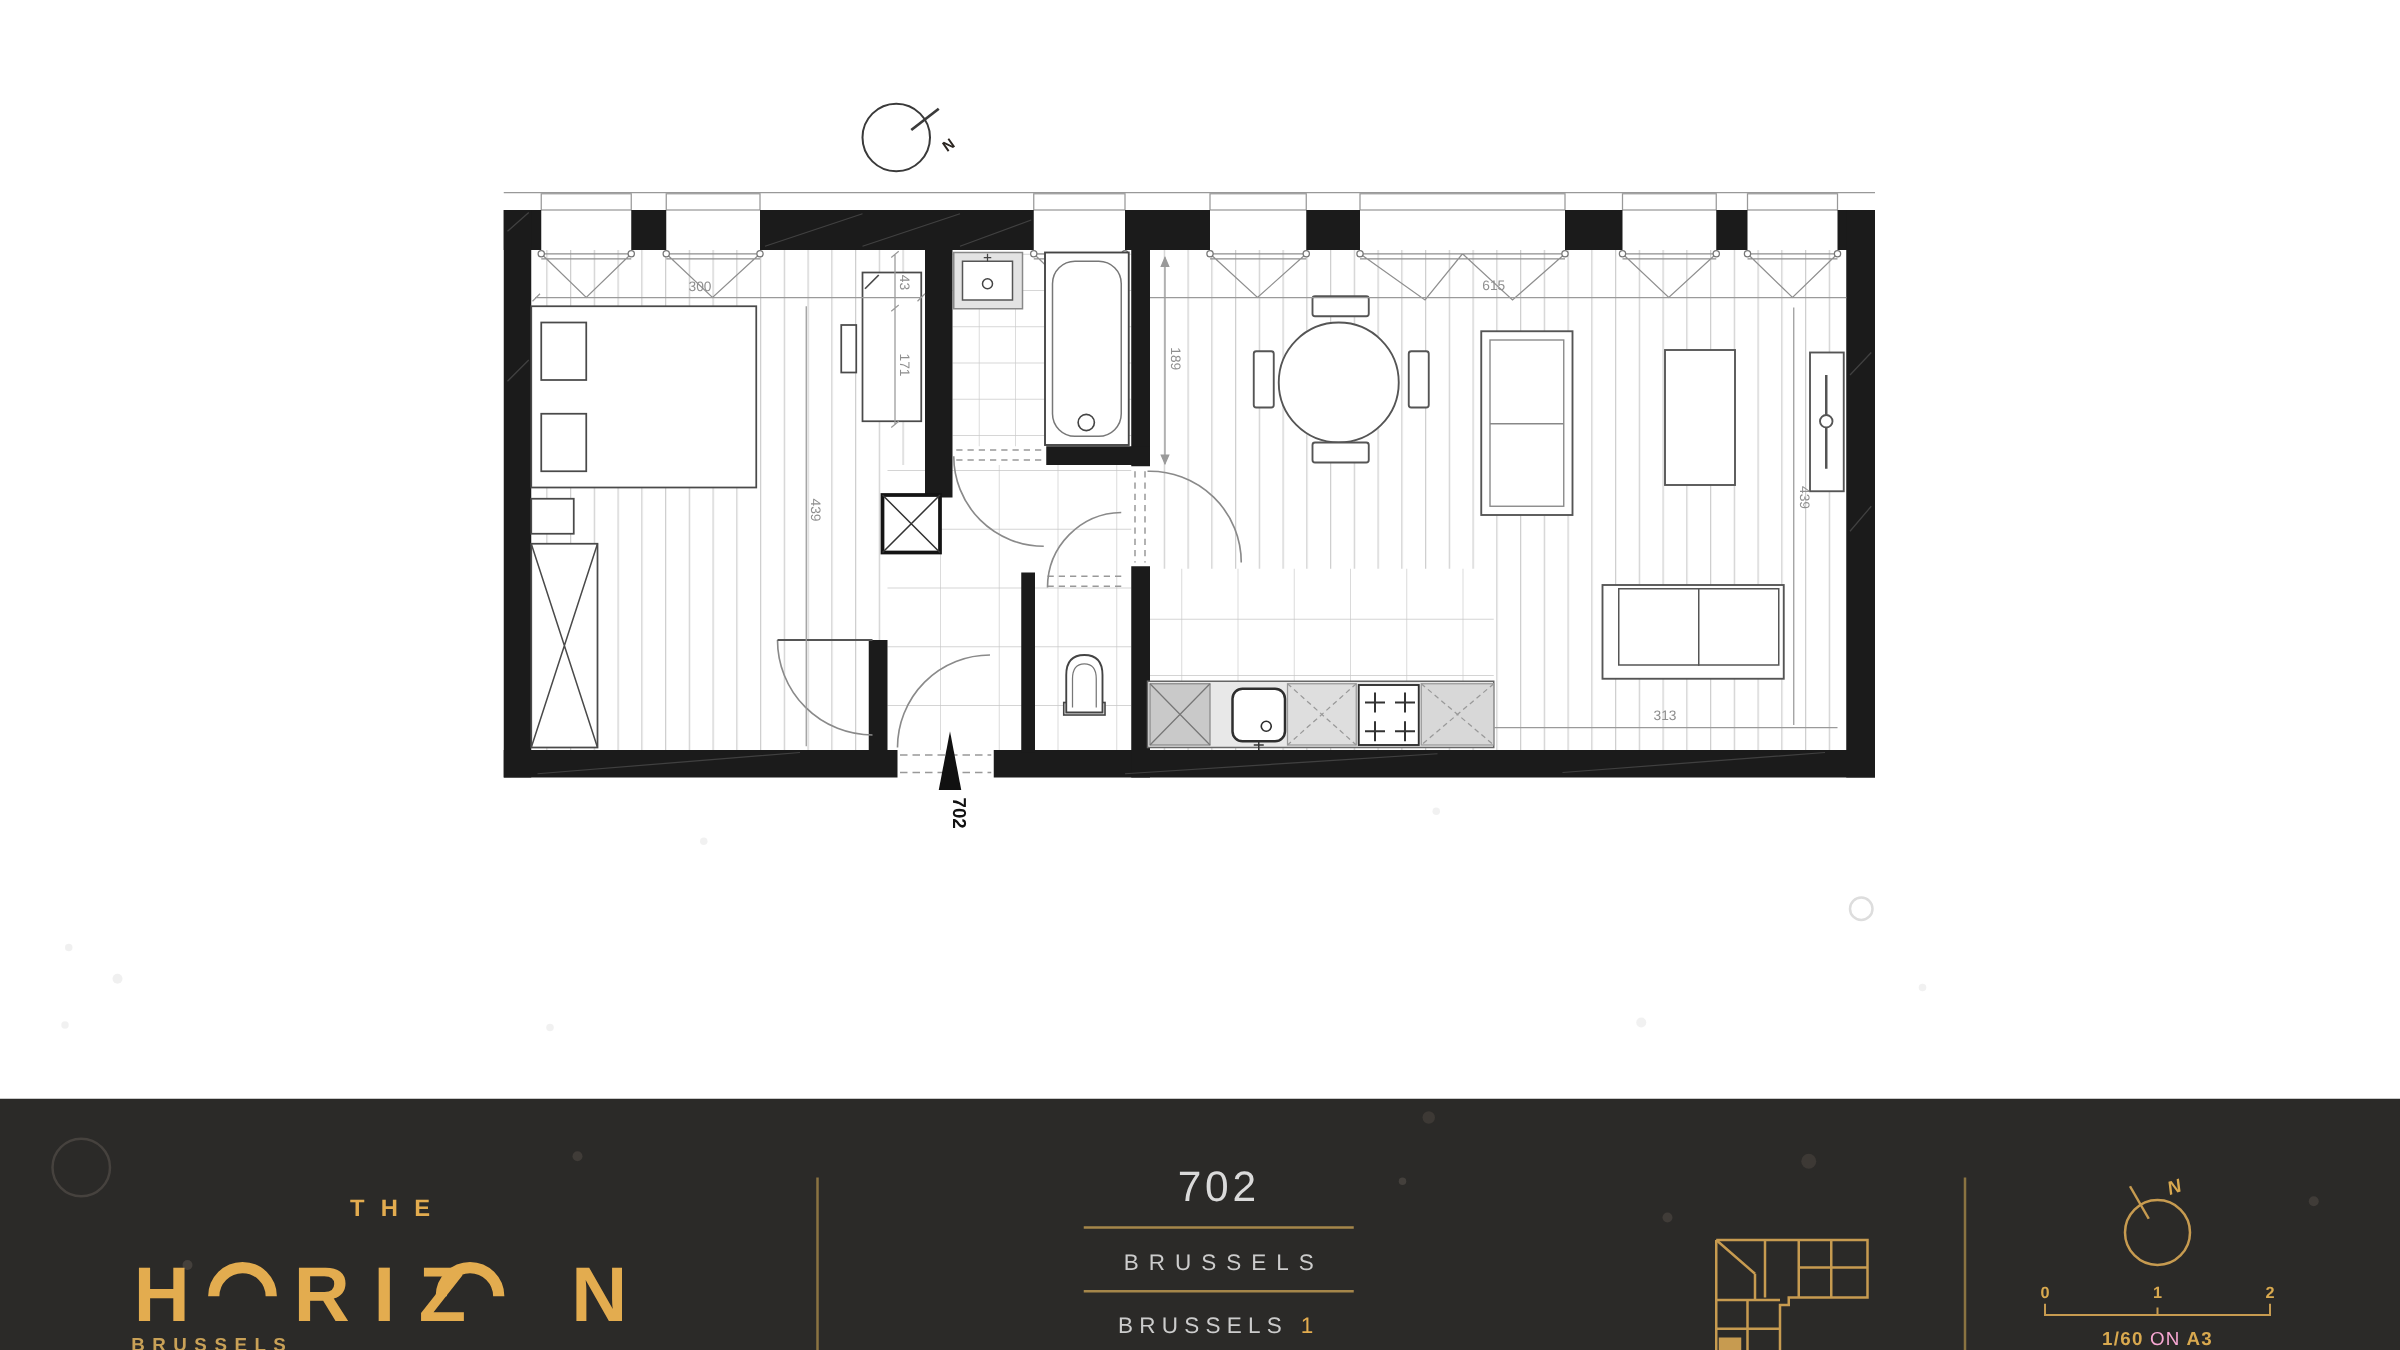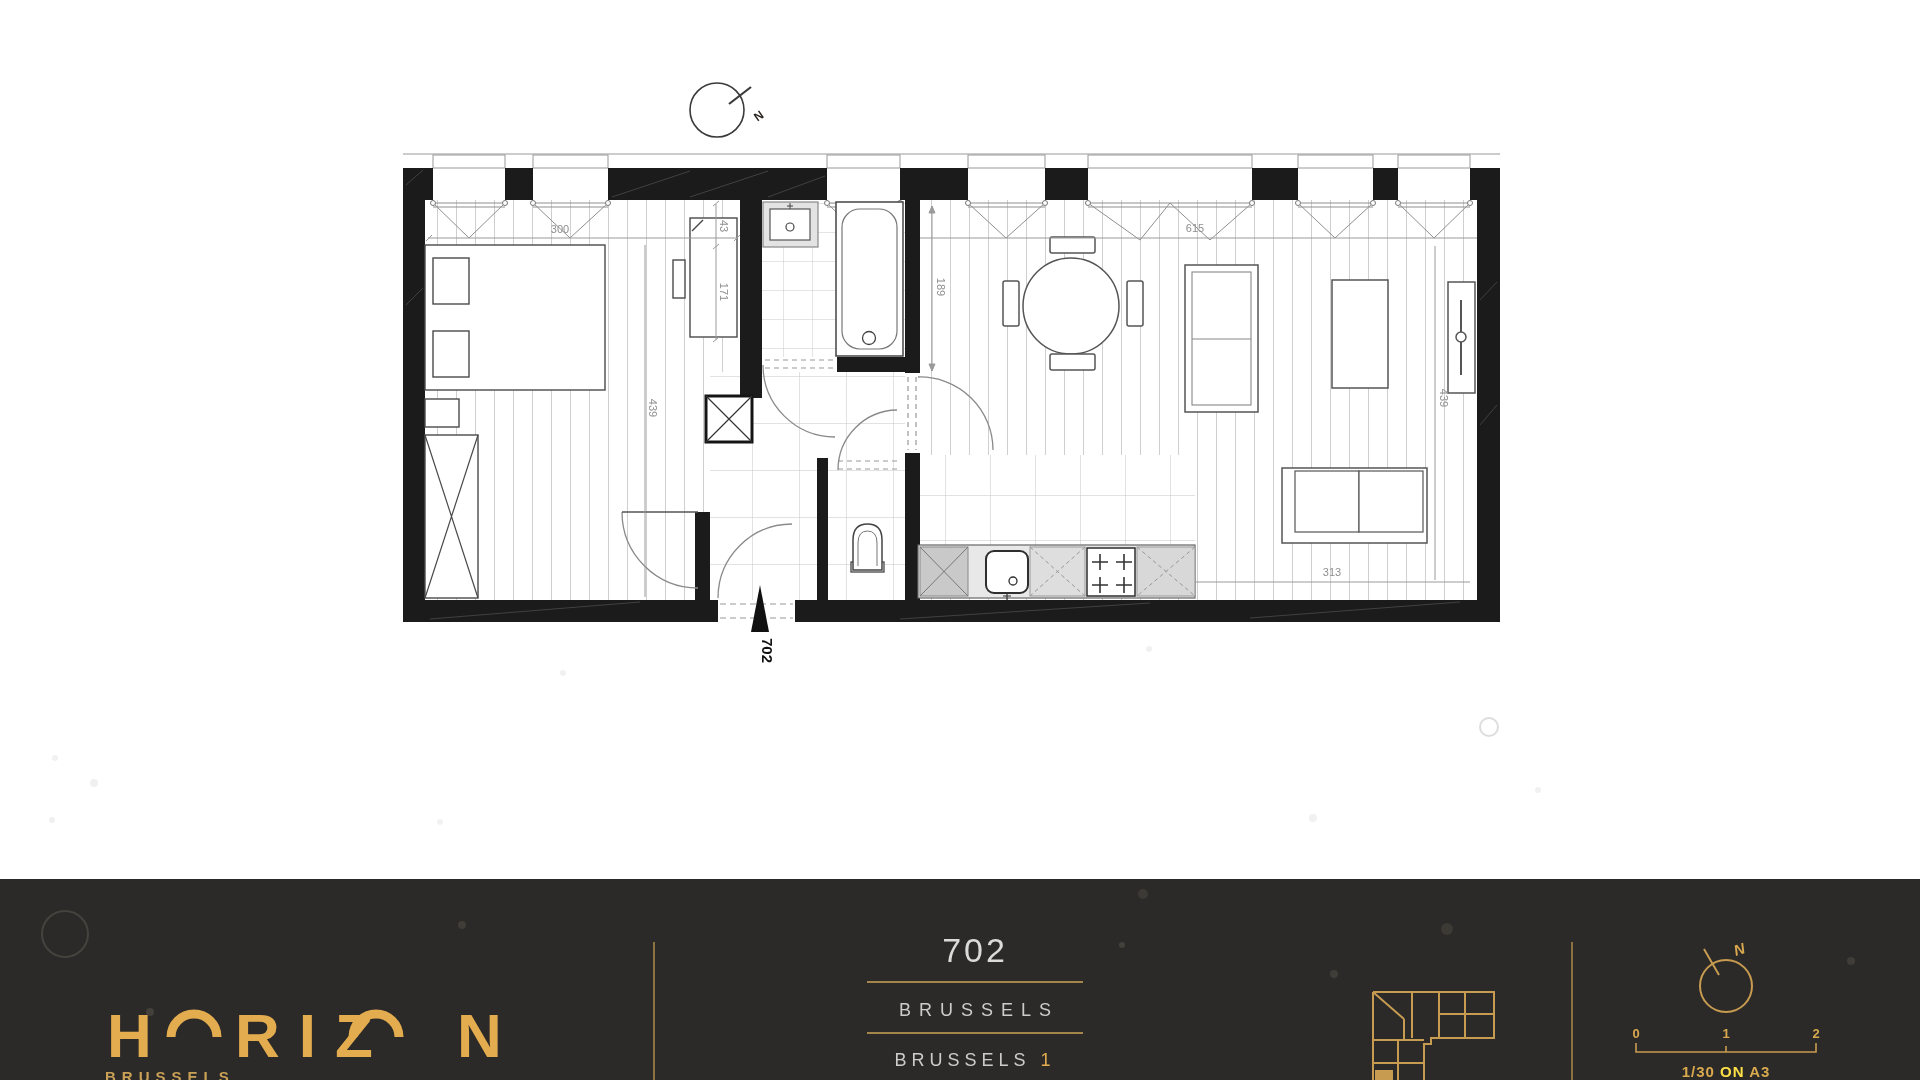--- a/index.html
+++ b/index.html
@@ -18,21 +18,21 @@
   .rule{position:absolute;left:0;width:216px;height:2px;background:#A5864A;}
   .rule1{top:102px;} .rule2{top:153px;}
   .unit-type{position:absolute;left:0;top:121px;width:216px;font-size:18px;letter-spacing:8px;text-indent:8px;color:#cccccc;}
   .unit-bedrooms{position:absolute;left:0;top:171px;width:216px;font-size:18px;letter-spacing:5px;color:#cccccc;}
   .unit-bedrooms .count{color:#E3AC4F;}
   .scale-nums{position:absolute;left:1628px;top:147px;width:196px;height:14px;}
   .scale-nums span{position:absolute;width:16px;text-align:center;font-size:13px;font-weight:bold;color:#D9A94F;}
   .scale-bracket{position:absolute;left:1628px;top:163px;}
   .scale-ratio{position:absolute;left:1628px;top:184px;width:196px;text-align:center;font-size:15px;
     letter-spacing:1px;color:#D9A94F;font-weight:bold;}
-  .scale-ratio .conj{color:#fde047;font-weight:bold;}
+  .scale-ratio .conj{color:#f9a8d4;font-weight:normal;}
   .compass{position:absolute;left:1690px;top:56px;}
   .bldg{position:absolute;left:1368px;top:109px;}
   .dot{position:absolute;border-radius:50%;}
 </style>
 </head>
 <body>
 <div class="stage">
 
 <div class="plan-wrap">
 <svg width="1920" height="879" viewBox="0 0 1920 879">
@@ -268,20 +268,21 @@
 
   <div class="dot" style="left:41px;top:31px;width:44px;height:44px;border:2px solid #46423e;"></div>
   <div class="dot" style="left:146px;top:129px;width:8px;height:8px;background:#44403c;"></div>
   <div class="dot" style="left:458px;top:42px;width:8px;height:8px;background:#403c38;"></div>
   <div class="dot" style="left:1119px;top:63px;width:6px;height:6px;background:#44403c;"></div>
   <div class="dot" style="left:1138px;top:10px;width:10px;height:10px;background:#3d3935;"></div>
   <div class="dot" style="left:1330px;top:91px;width:8px;height:8px;background:#403c38;"></div>
   <div class="dot" style="left:1441px;top:44px;width:12px;height:12px;background:#3d3935;"></div>
   <div class="dot" style="left:1847px;top:78px;width:8px;height:8px;background:#403c38;"></div>
 
+  <div class="logo-the">THE</div>
   <svg class="logo-horizon" width="414" height="70" viewBox="0 0 414 70">
     <g fill="#E3AC4F" font-family="Liberation Sans, sans-serif" font-size="62" font-weight="bold">
       <text x="2" y="58">H</text>
       <text x="130" y="58" letter-spacing="19">RIZ</text>
       <text x="352" y="58">N</text>
     </g>
     <path d="M66,38 A23,23 0 0 1 112,38" fill="none" stroke="#E3AC4F" stroke-width="9"></path>
     <path d="M248,38 A23,23 0 0 1 294,38" fill="none" stroke="#E3AC4F" stroke-width="9"></path>
   </svg>
   <div class="logo-city">BRUSSELS</div>
@@ -318,19 +319,19 @@
 
   <div class="scale-nums">
     <span style="left:0;">0</span>
     <span style="left:90px;">1</span>
     <span style="left:180px;">2</span>
   </div>
   <svg class="scale-bracket" width="196" height="12" viewBox="0 0 196 12">
     <path d="M8,1 V10 H188 V1 M98,4 V10" fill="none" stroke="#C79B50" stroke-width="1.6"></path>
   </svg>
   <div class="scale-ratio">
-    <span>1/30</span>
+    <span>1/60</span>
     <span class="conj">ON</span>
     <span>A3</span>
   </div>
 </div>
 
 </div>
 
 </body></html>

